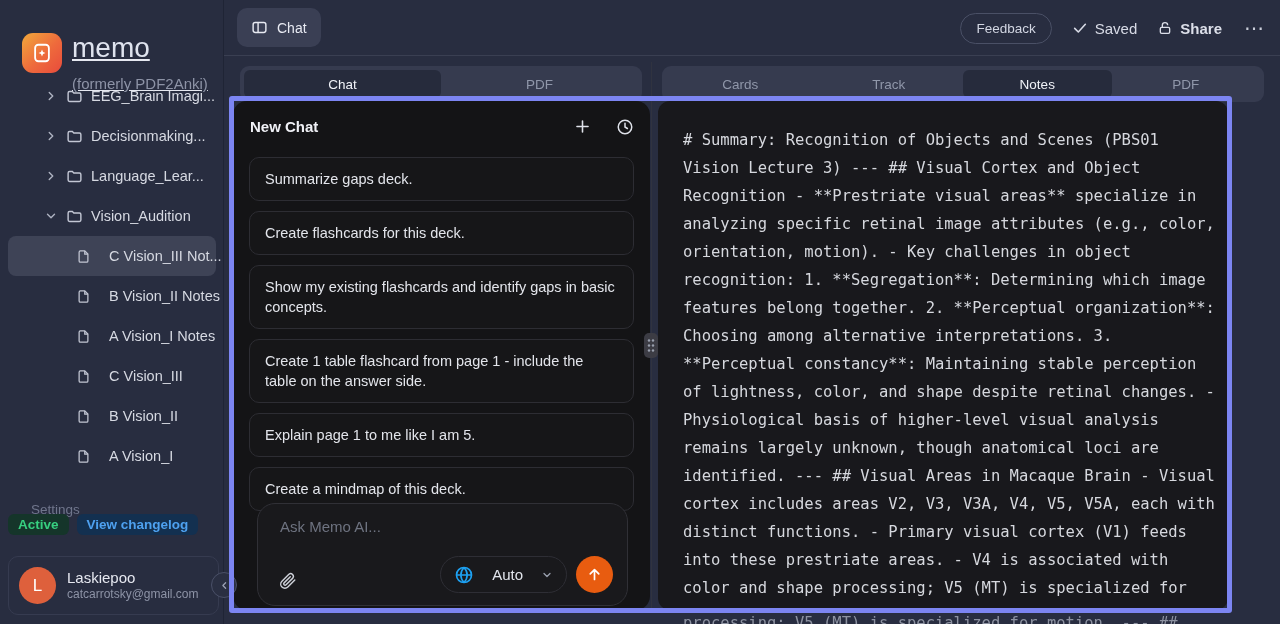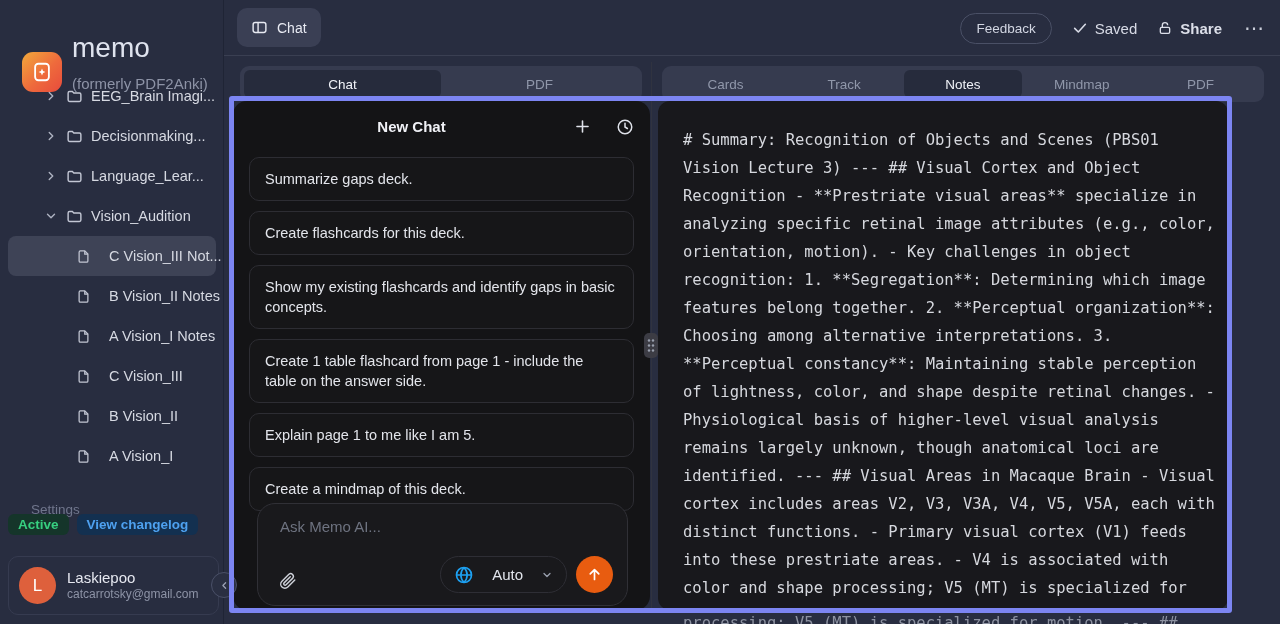--- a/index.html
+++ b/index.html
@@ -7,21 +7,21 @@
   .app {
     position:relative; width:1280px; height:624px; overflow:hidden;
     background:#282d40;
     font-family:"Liberation Sans", sans-serif;
     color:#e6e8f0;
   }
   svg { display:block; }
 
   
   .sidebar { position:absolute; left:0; top:0; width:224px; height:624px; background:#282d40; border-right:1px solid #1f2435; }
-  .logo-row { position:absolute; left:22px; top:33px; display:flex; align-items:flex-end; gap:10px; }
+  .logo-row { position:absolute; left:22px; top:33px; display:flex; align-items:flex-start; gap:10px;text-decoration:underline; }
   .logo-icon { width:40px; height:40px; border-radius:11px; background:linear-gradient(135deg,#f2a93b 0%,#ee6a3c 55%,#e84b3c 100%); display:flex; align-items:center; justify-content:center; }
   .logo-title { font-size:28px; line-height:30px; font-weight:500; color:#dfe3ee; }
   .logo-sub { font-size:15px; color:#8d93a6; margin-top:12px; }
 
   .tree { position:absolute; left:0; top:76px; width:224px; }
   .tree-row { display:flex; align-items:center; height:40px; margin:0 8px; border-radius:8px; cursor:pointer; }
   .folder-row { padding-left:36px; gap:8px; }
   .file-row { padding-left:68px; gap:18px; }
   .tree-row.selected { background:#3e4356; }
   .tree-label { font-size:14.5px; color:#d6d9e2; white-space:nowrap; }
@@ -52,21 +52,21 @@
   .tabbar { position:absolute; top:66px; height:36px; background:#363b4f; border-radius:9px; padding:4px; display:flex; }
   .tabbar-left { left:240px; width:402px; }
   .tabbar-right { left:662px; width:602px; }
   .tab { flex:1; display:flex; align-items:center; justify-content:center; font-size:13.5px; font-weight:500; color:#9097aa; border-radius:6px; cursor:pointer; }
   .tab.active { background:#262b3c; color:#f0f2f8; }
 
   .panel-divider { position:absolute; left:651px; top:62px; width:1px; height:548px; background:#303340; }
 
   
   .chat-card { position:absolute; left:233px; top:101px; width:417px; height:509px; background:#141416; border-radius:14px; overflow:hidden; }
-  .chat-head { display:flex; align-items:center; padding:16px 16px 8px 17px;text-align:center; }
+  .chat-head { display:flex; align-items:center; padding:16px 16px 8px 17px; }
   .chat-title { flex:1; font-size:15px; font-weight:600; color:#f0f1f6; }
   .chat-head-btn { color:#dfe2ea; cursor:pointer; display:flex; align-items:center; justify-content:center; }
   .chat-head-btn + .chat-head-btn { margin-left:24px; }
   .suggestions { position:absolute; left:16px; right:16px; top:56px; display:flex; flex-direction:column; gap:10px; }
   .suggestion { border:1px solid #2d2d33; background:#161618; border-radius:10px; padding:11px 15px; font-size:14.5px; line-height:20px; color:#e3e5eb; text-align:left; cursor:pointer; }
   .input-wrap { position:absolute; left:24px; right:22px; bottom:4px; height:103px; background:#19191c; border:1px solid #303036; border-radius:18px; z-index:5; }
   .chat-input { position:absolute; left:22px; right:22px; top:14px; background:transparent; border:none; outline:none; color:#e6e8f0; font-size:15px; font-family:"Liberation Sans",sans-serif; }
   .chat-input::placeholder { color:#6e7380; }
   .attach-btn { position:absolute; left:20px; bottom:15px; color:#cfd2da; cursor:pointer; }
   .auto-pill { position:absolute; right:60px; bottom:12px; height:37px; border:1px solid #2e2e35; border-radius:999px; display:flex; align-items:center; gap:18px; padding:0 13px; cursor:pointer; }
@@ -234,21 +234,20 @@
   </header>
 
   <div class="tabbar tabbar-left">
     <div class="tab active">Chat</div>
     <div class="tab">PDF</div>
   </div>
   <div class="tabbar tabbar-right">
     <div class="tab">Cards</div>
     <div class="tab">Track</div>
     <div class="tab active">Notes</div>
-    <div class="tab">Mindmap</div>
     <div class="tab">PDF</div>
   </div>
 
   <div class="panel-divider"></div>
 
   <section class="chat-card">
     <div class="chat-head">
       <div class="chat-title">New Chat</div>
       <div class="chat-head-btn">
         <svg width="19" height="19" viewBox="0 0 24 24" fill="none" stroke="currentColor" stroke-width="2" stroke-linecap="round">

